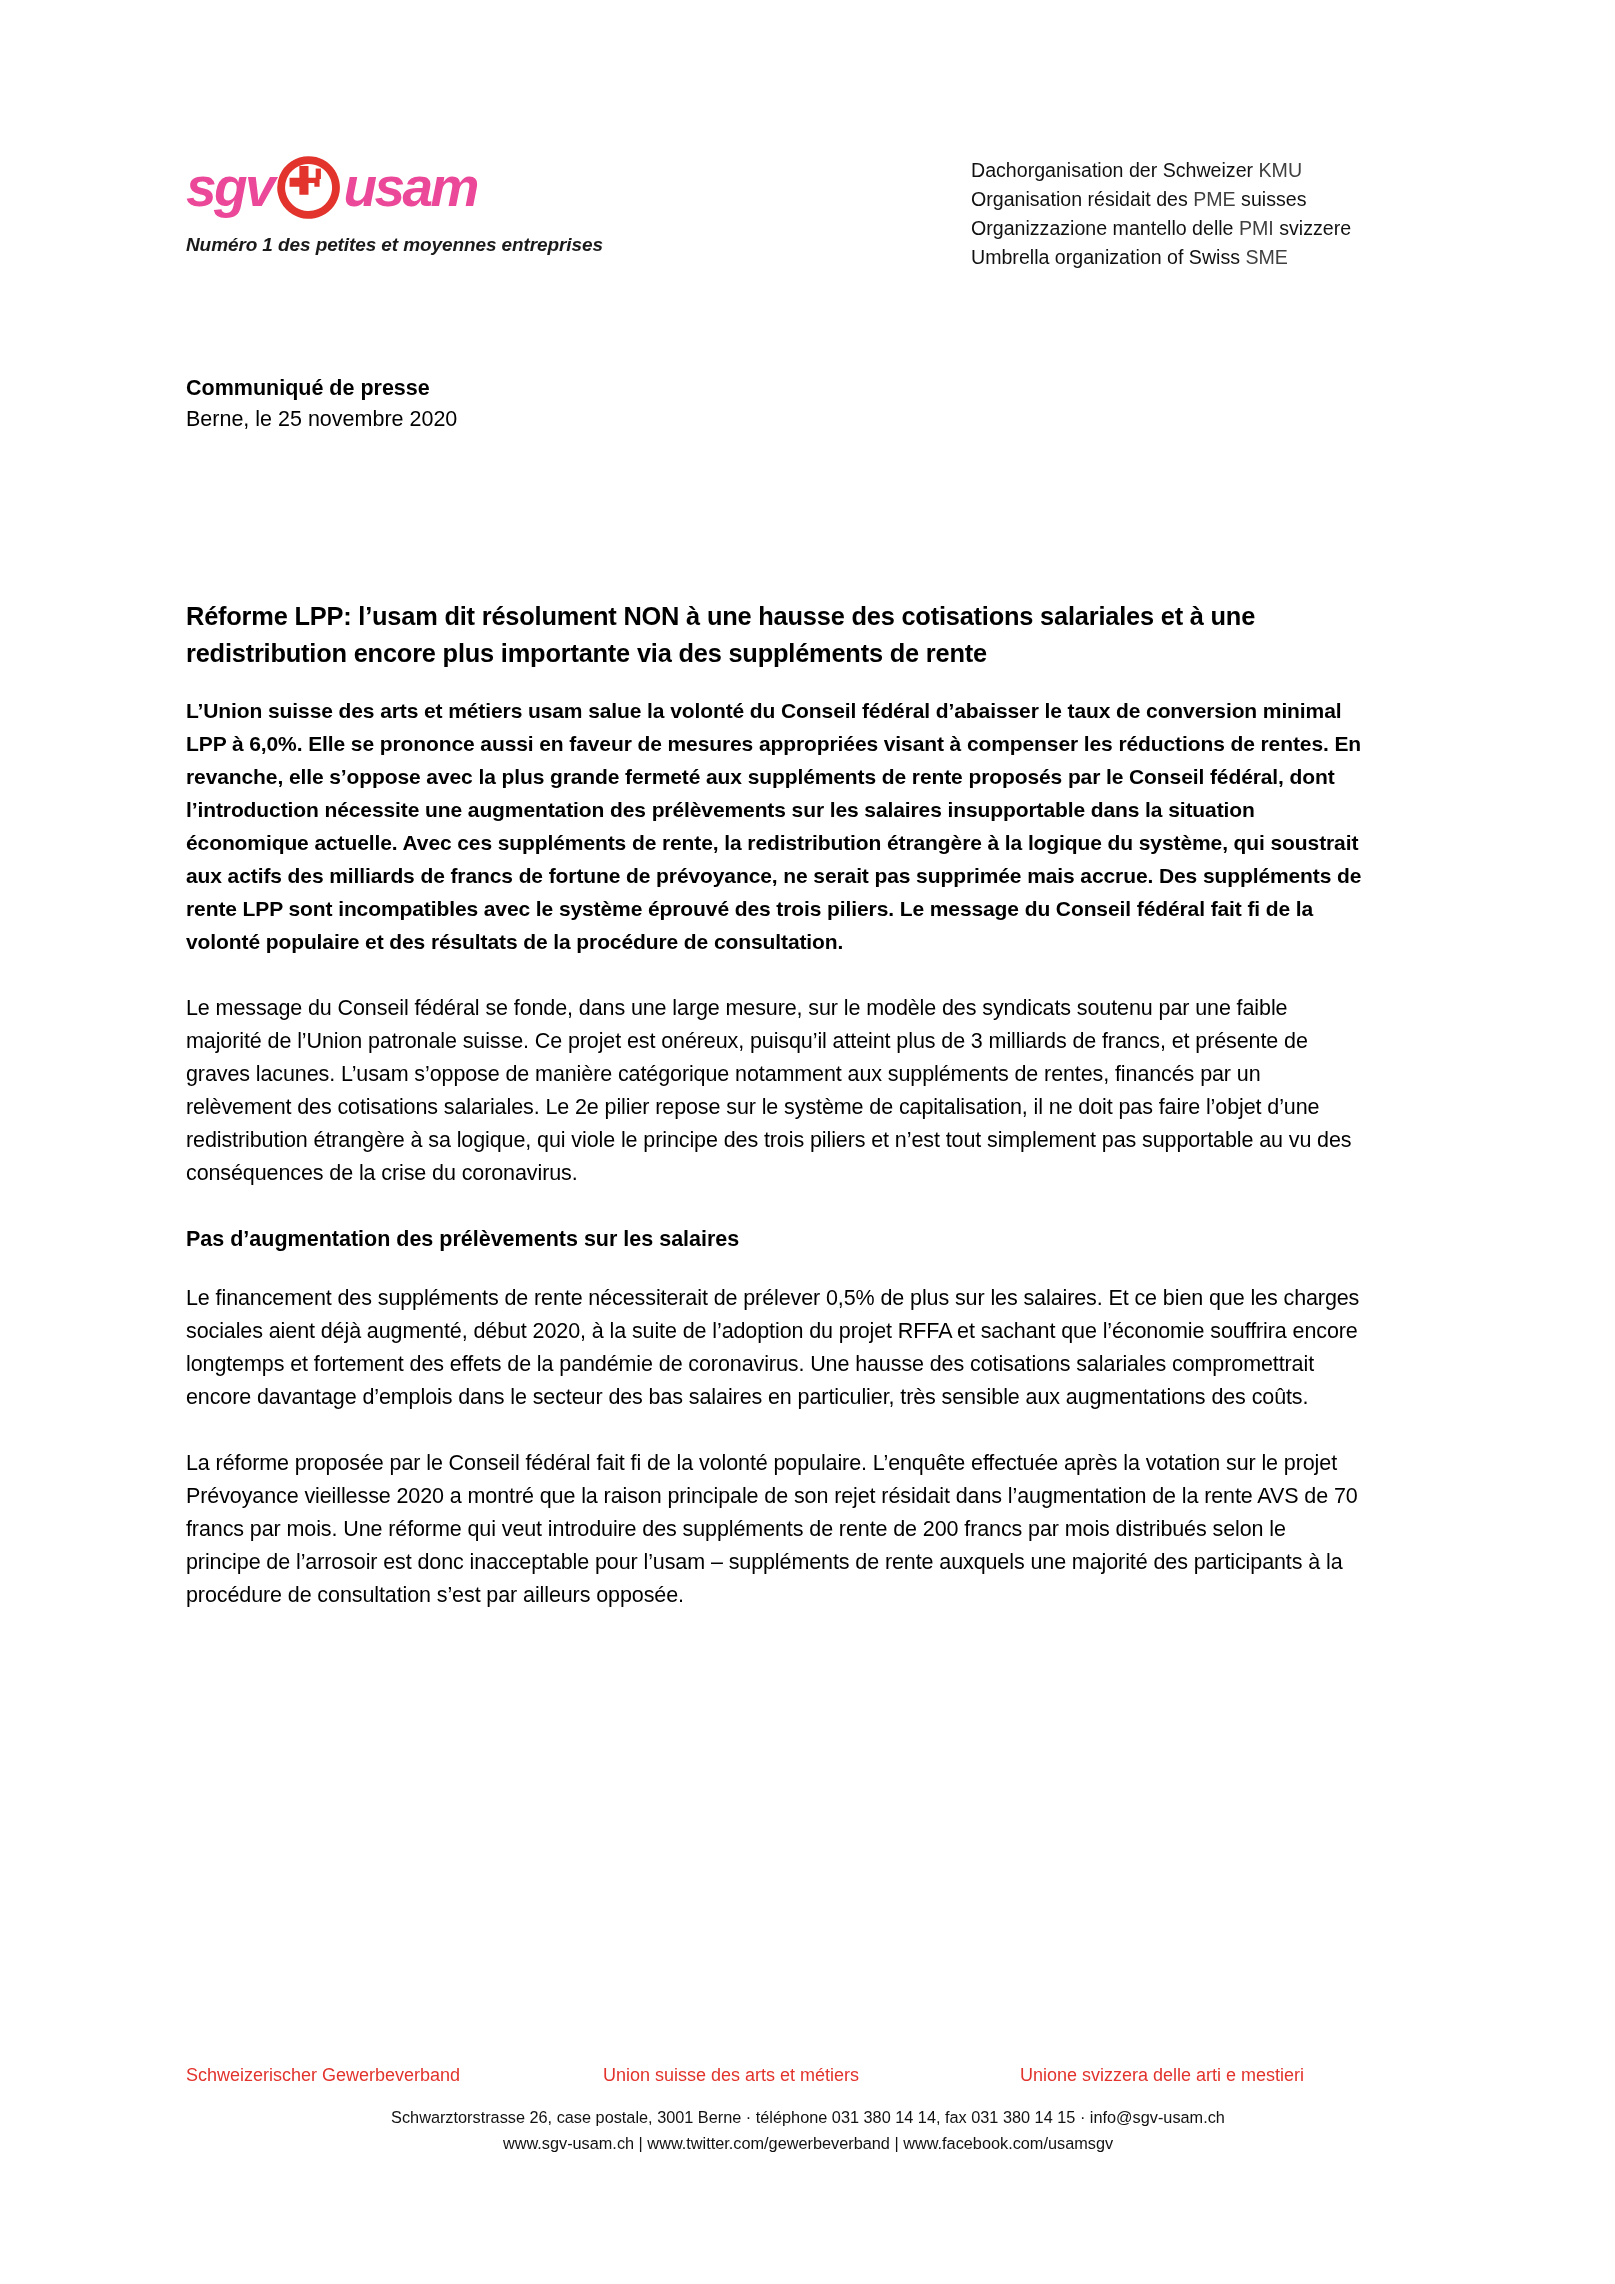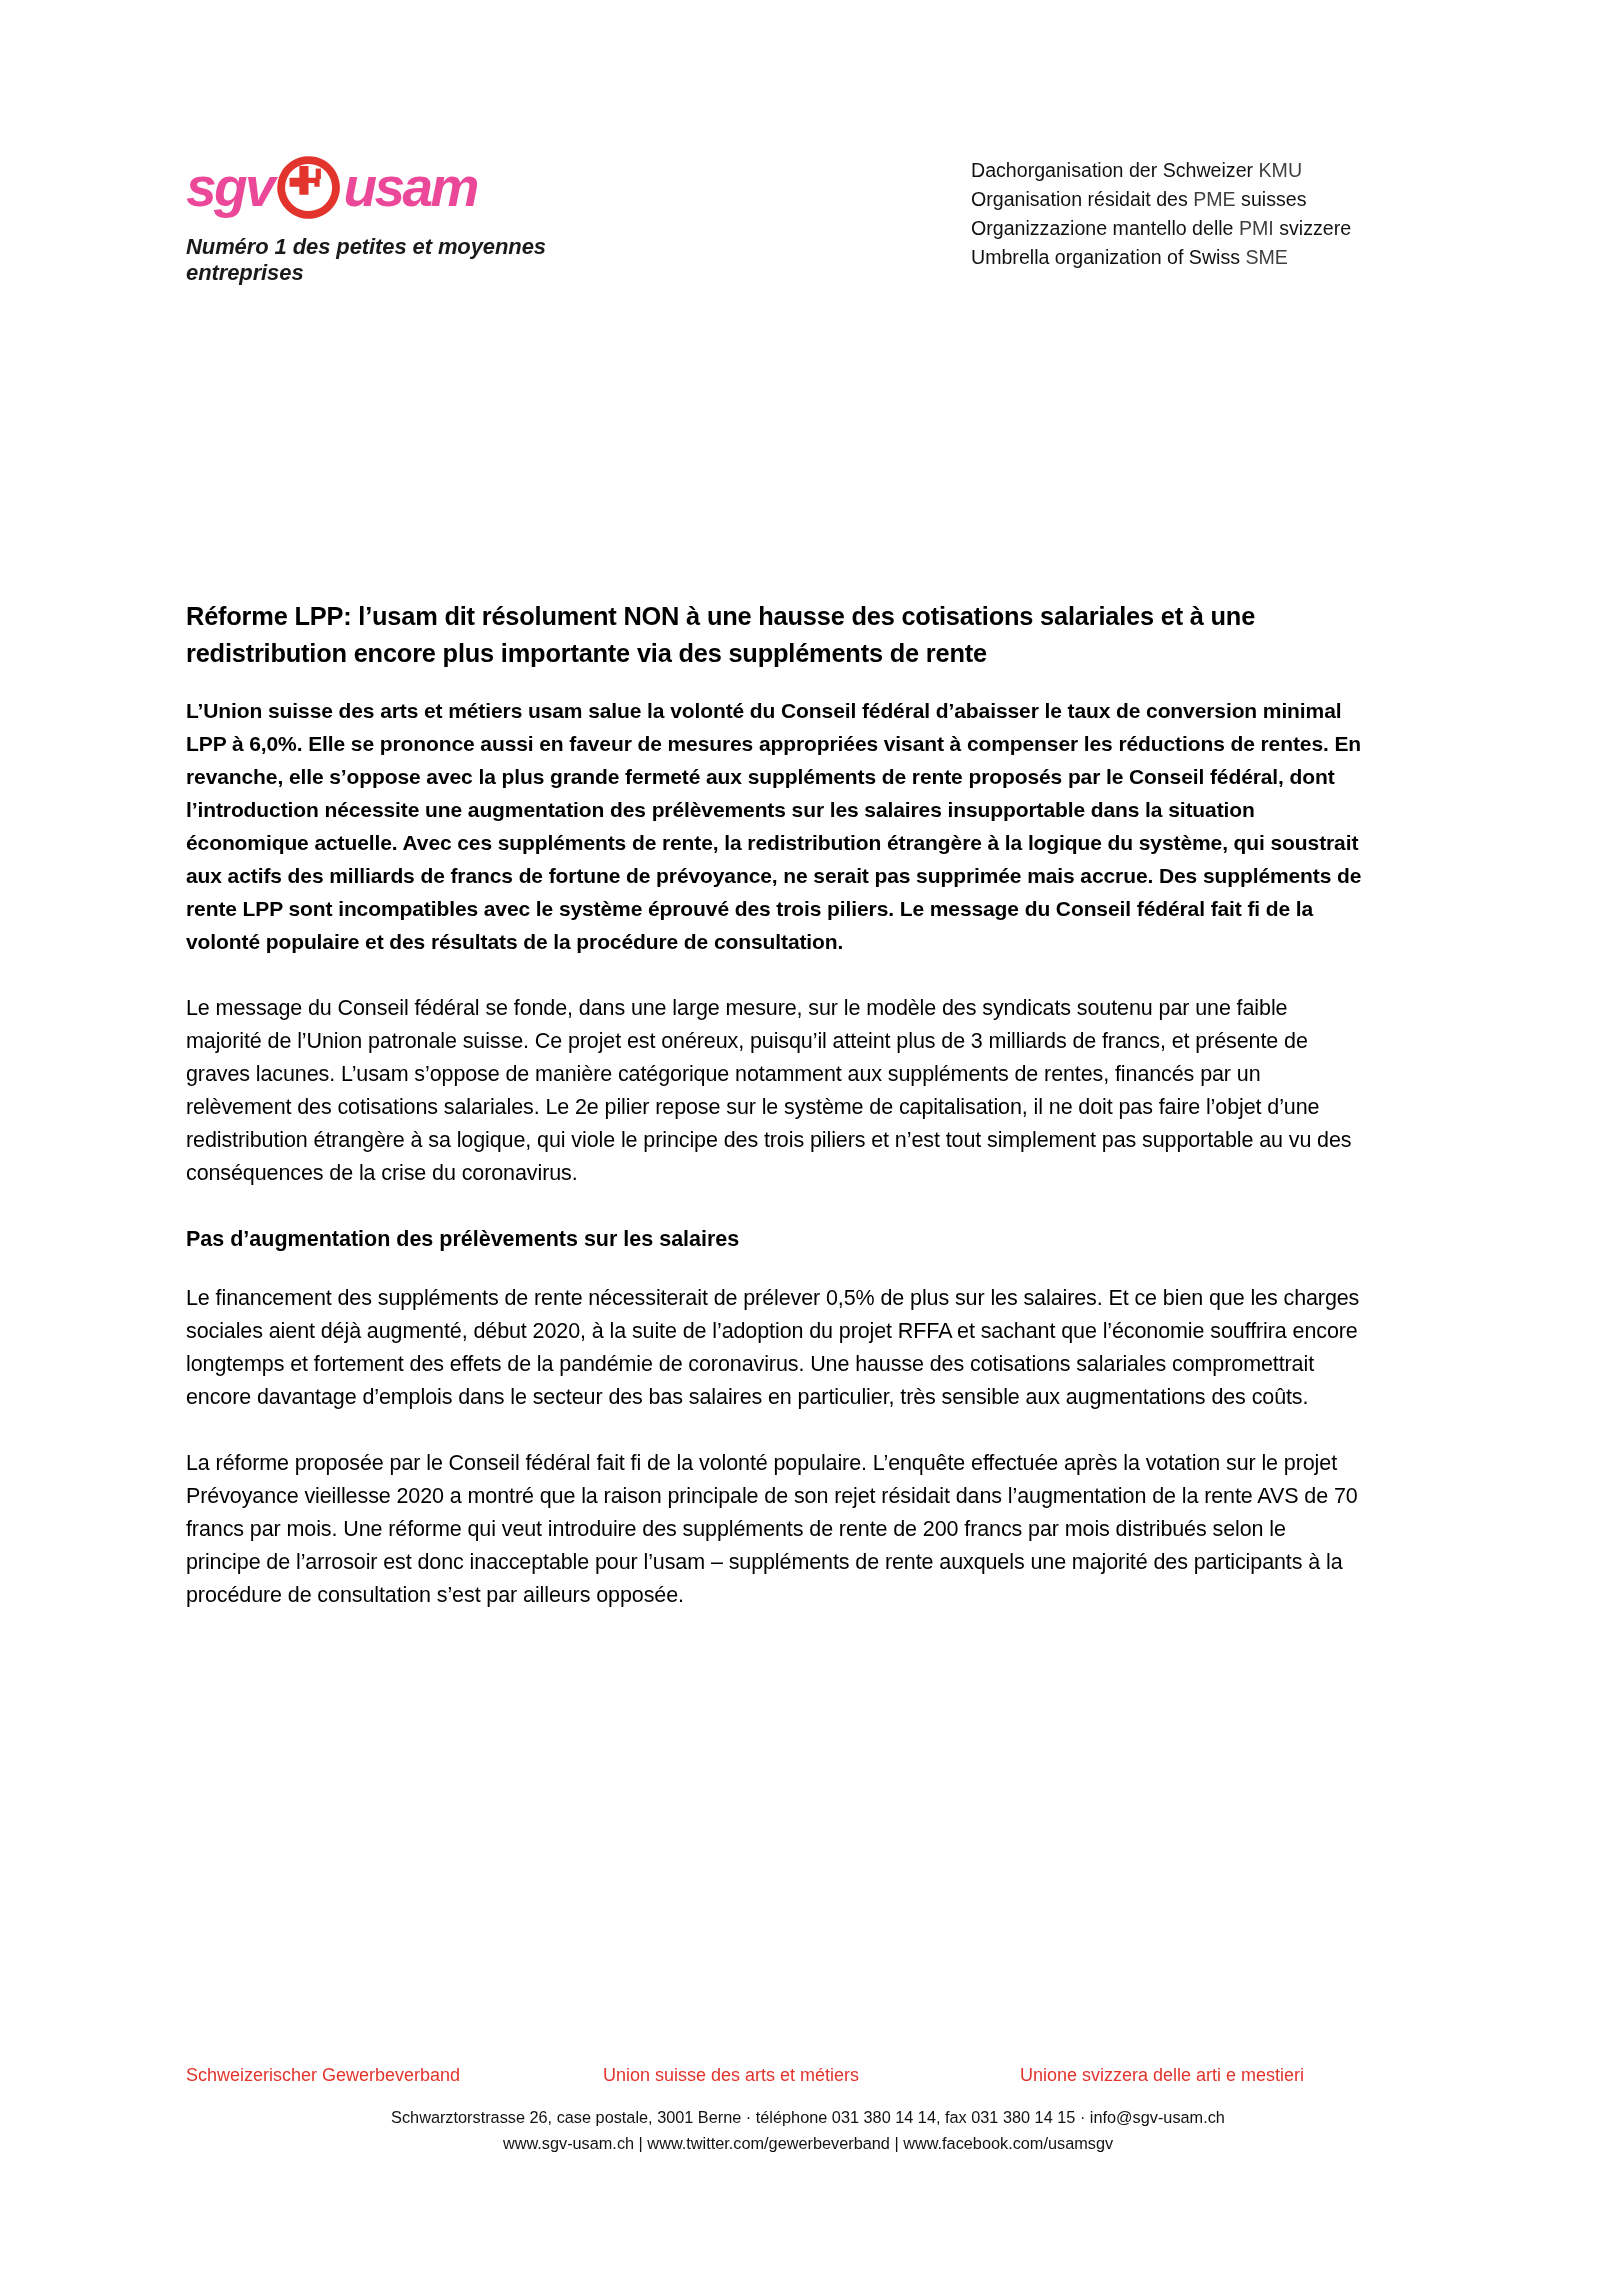--- a/index.html
+++ b/index.html
@@ -55,21 +55,21 @@
     width: 77px;
     height: 77px;
     flex: 0 0 auto;
   }
   .logo-emblem svg { display: block; }
   .logo-tagline {
     margin-top: 7.8px;
     font-family: "Liberation Sans", sans-serif;
     font-style: italic;
     font-weight: bold;
-    font-size: 22px;
+    font-size: 19px;
     color: #1a1a1a;
     letter-spacing: -0.1px;
   }
 
   .org-lines {
     position: absolute;
     left: 785px;
     top: 6.5px;
     font-size: 19.6px;
     line-height: 29px;
@@ -188,20 +188,24 @@
     </div>
 
     <div class="org-lines">
       <div><span>Dachorganisation der Schweizer </span><span class="acc">KMU</span><span></span></div>
       <div><span>Organisation résidait des </span><span class="acc">PME</span><span> suisses</span></div>
       <div><span>Organizzazione mantello delle </span><span class="acc">PMI</span><span> svizzere</span></div>
       <div><span>Umbrella organization of Swiss </span><span class="acc">SME</span><span></span></div>
     </div>
   </div>
 
+  <div class="meta">
+    <div class="label">Communiqué de presse</div>
+    <div>Berne, le 25 novembre 2020</div>
+  </div>
 
   <div class="content">
     <h1 class="doc-title">Réforme LPP: l’usam dit résolument NON à une hausse des cotisations salariales et à une redistribution encore plus importante via des suppléments de rente</h1>
     <p class="lead">L’Union suisse des arts et métiers usam salue la volonté du Conseil fédéral d’abaisser le taux de conversion minimal LPP à 6,0%. Elle se prononce aussi en faveur de mesures appropriées visant à compenser les réductions de rentes. En revanche, elle s’oppose avec la plus grande fermeté aux suppléments de rente proposés par le Conseil fédéral, dont l’introduction nécessite une augmentation des prélèvements sur les salaires insupportable dans la situation économique actuelle. Avec ces suppléments de rente, la redistribution étrangère à la logique du système, qui soustrait aux actifs des milliards de francs de fortune de prévoyance, ne serait pas supprimée mais accrue. Des suppléments de rente LPP sont incompatibles avec le système éprouvé des trois piliers. Le message du Conseil fédéral fait fi de la volonté populaire et des résultats de la procédure de consultation.</p>
     <p class="body-par">Le message du Conseil fédéral se fonde, dans une large mesure, sur le modèle des syndicats soutenu par une faible majorité de l’Union patronale suisse. Ce projet est onéreux, puisqu’il atteint plus de 3 milliards de francs, et présente de graves lacunes. L’usam s’oppose de manière catégorique notamment aux suppléments de rentes, financés par un relèvement des cotisations salariales. Le 2e pilier repose sur le système de capitalisation, il ne doit pas faire l’objet d’une redistribution étrangère à sa logique, qui viole le principe des trois piliers et n’est tout simplement pas supportable au vu des conséquences de la crise du coronavirus.</p>
     <h2 class="sub-head">Pas d’augmentation des prélèvements sur les salaires</h2>
     <p class="body-par">Le financement des suppléments de rente nécessiterait de prélever 0,5% de plus sur les salaires. Et ce bien que les charges sociales aient déjà augmenté, début 2020, à la suite de l’adoption du projet RFFA et sachant que l’économie souffrira encore longtemps et fortement des effets de la pandémie de coronavirus. Une hausse des cotisations salariales compromettrait encore davantage d’emplois dans le secteur des bas salaires en particulier, très sensible aux augmentations des coûts.</p>
     <p class="body-par">La réforme proposée par le Conseil fédéral fait fi de la volonté populaire. L’enquête effectuée après la votation sur le projet Prévoyance vieillesse 2020 a montré que la raison principale de son rejet résidait dans l’augmentation de la rente AVS de 70 francs par mois. Une réforme qui veut introduire des suppléments de rente de 200 francs par mois distribués selon le principe de l’arrosoir est donc inacceptable pour l’usam – suppléments de rente auxquels une majorité des participants à la procédure de consultation s’est par ailleurs opposée.</p>
   </div>
 

